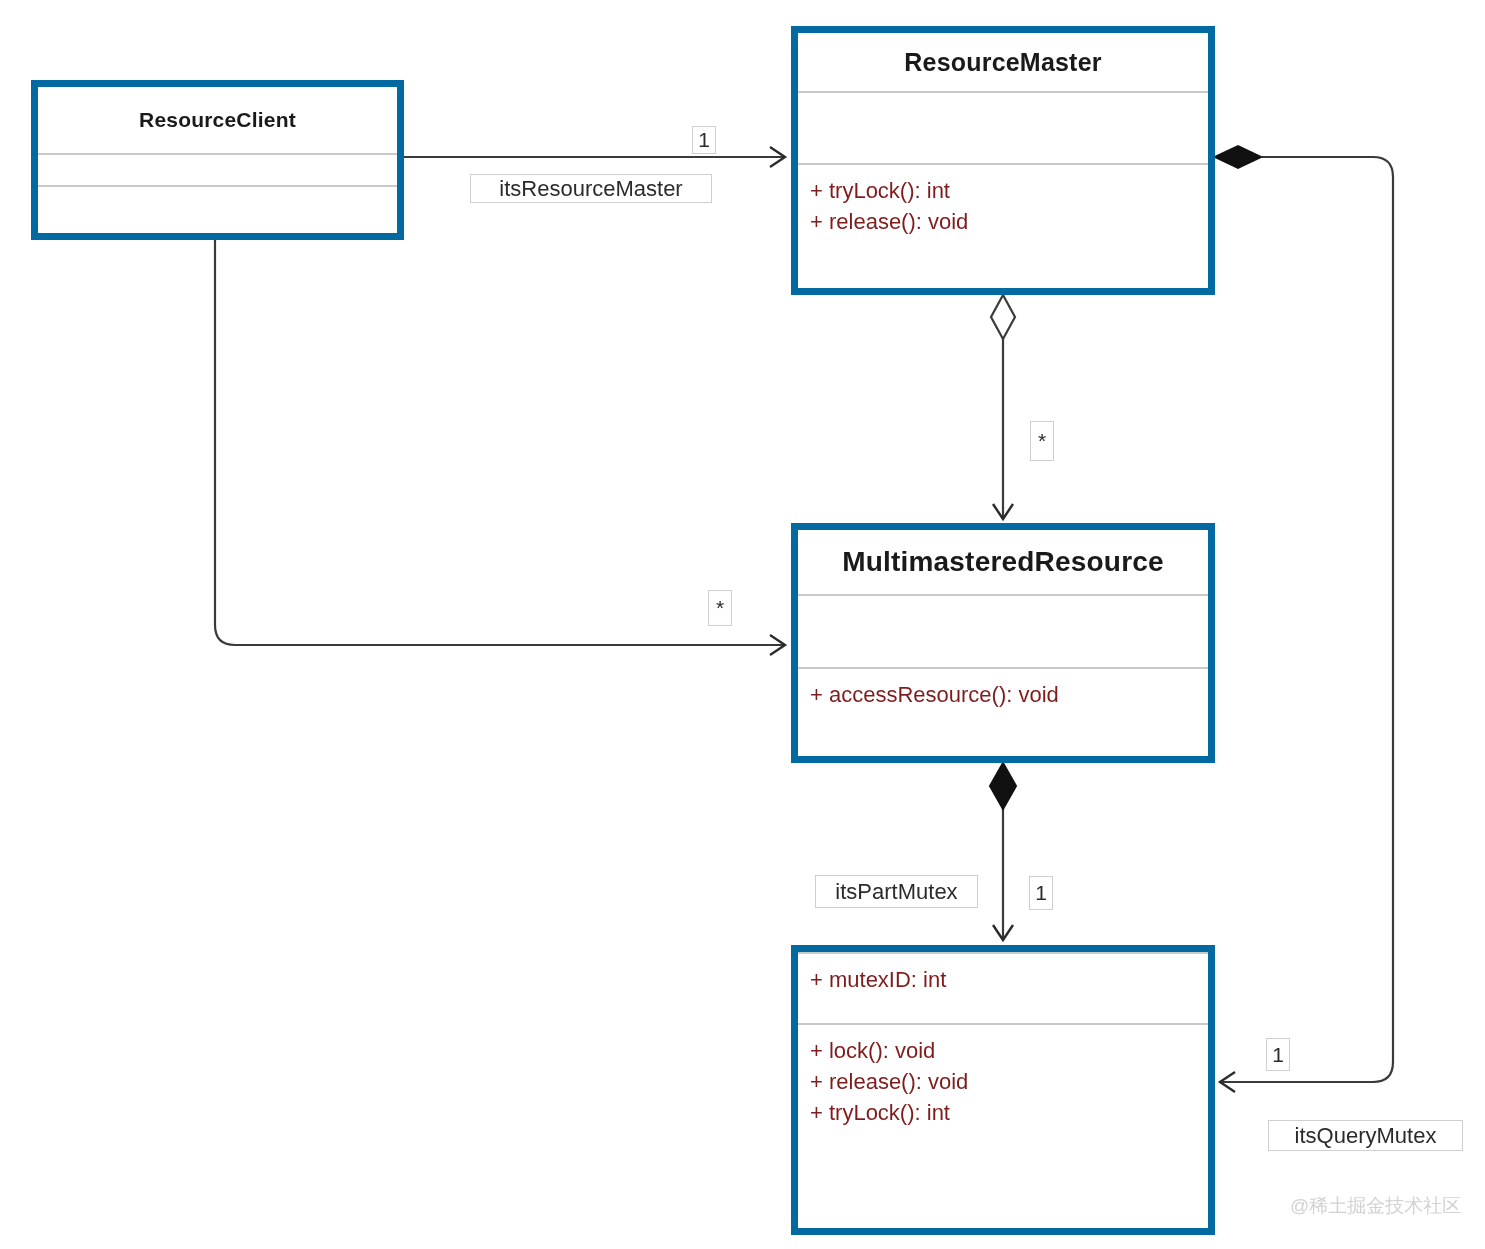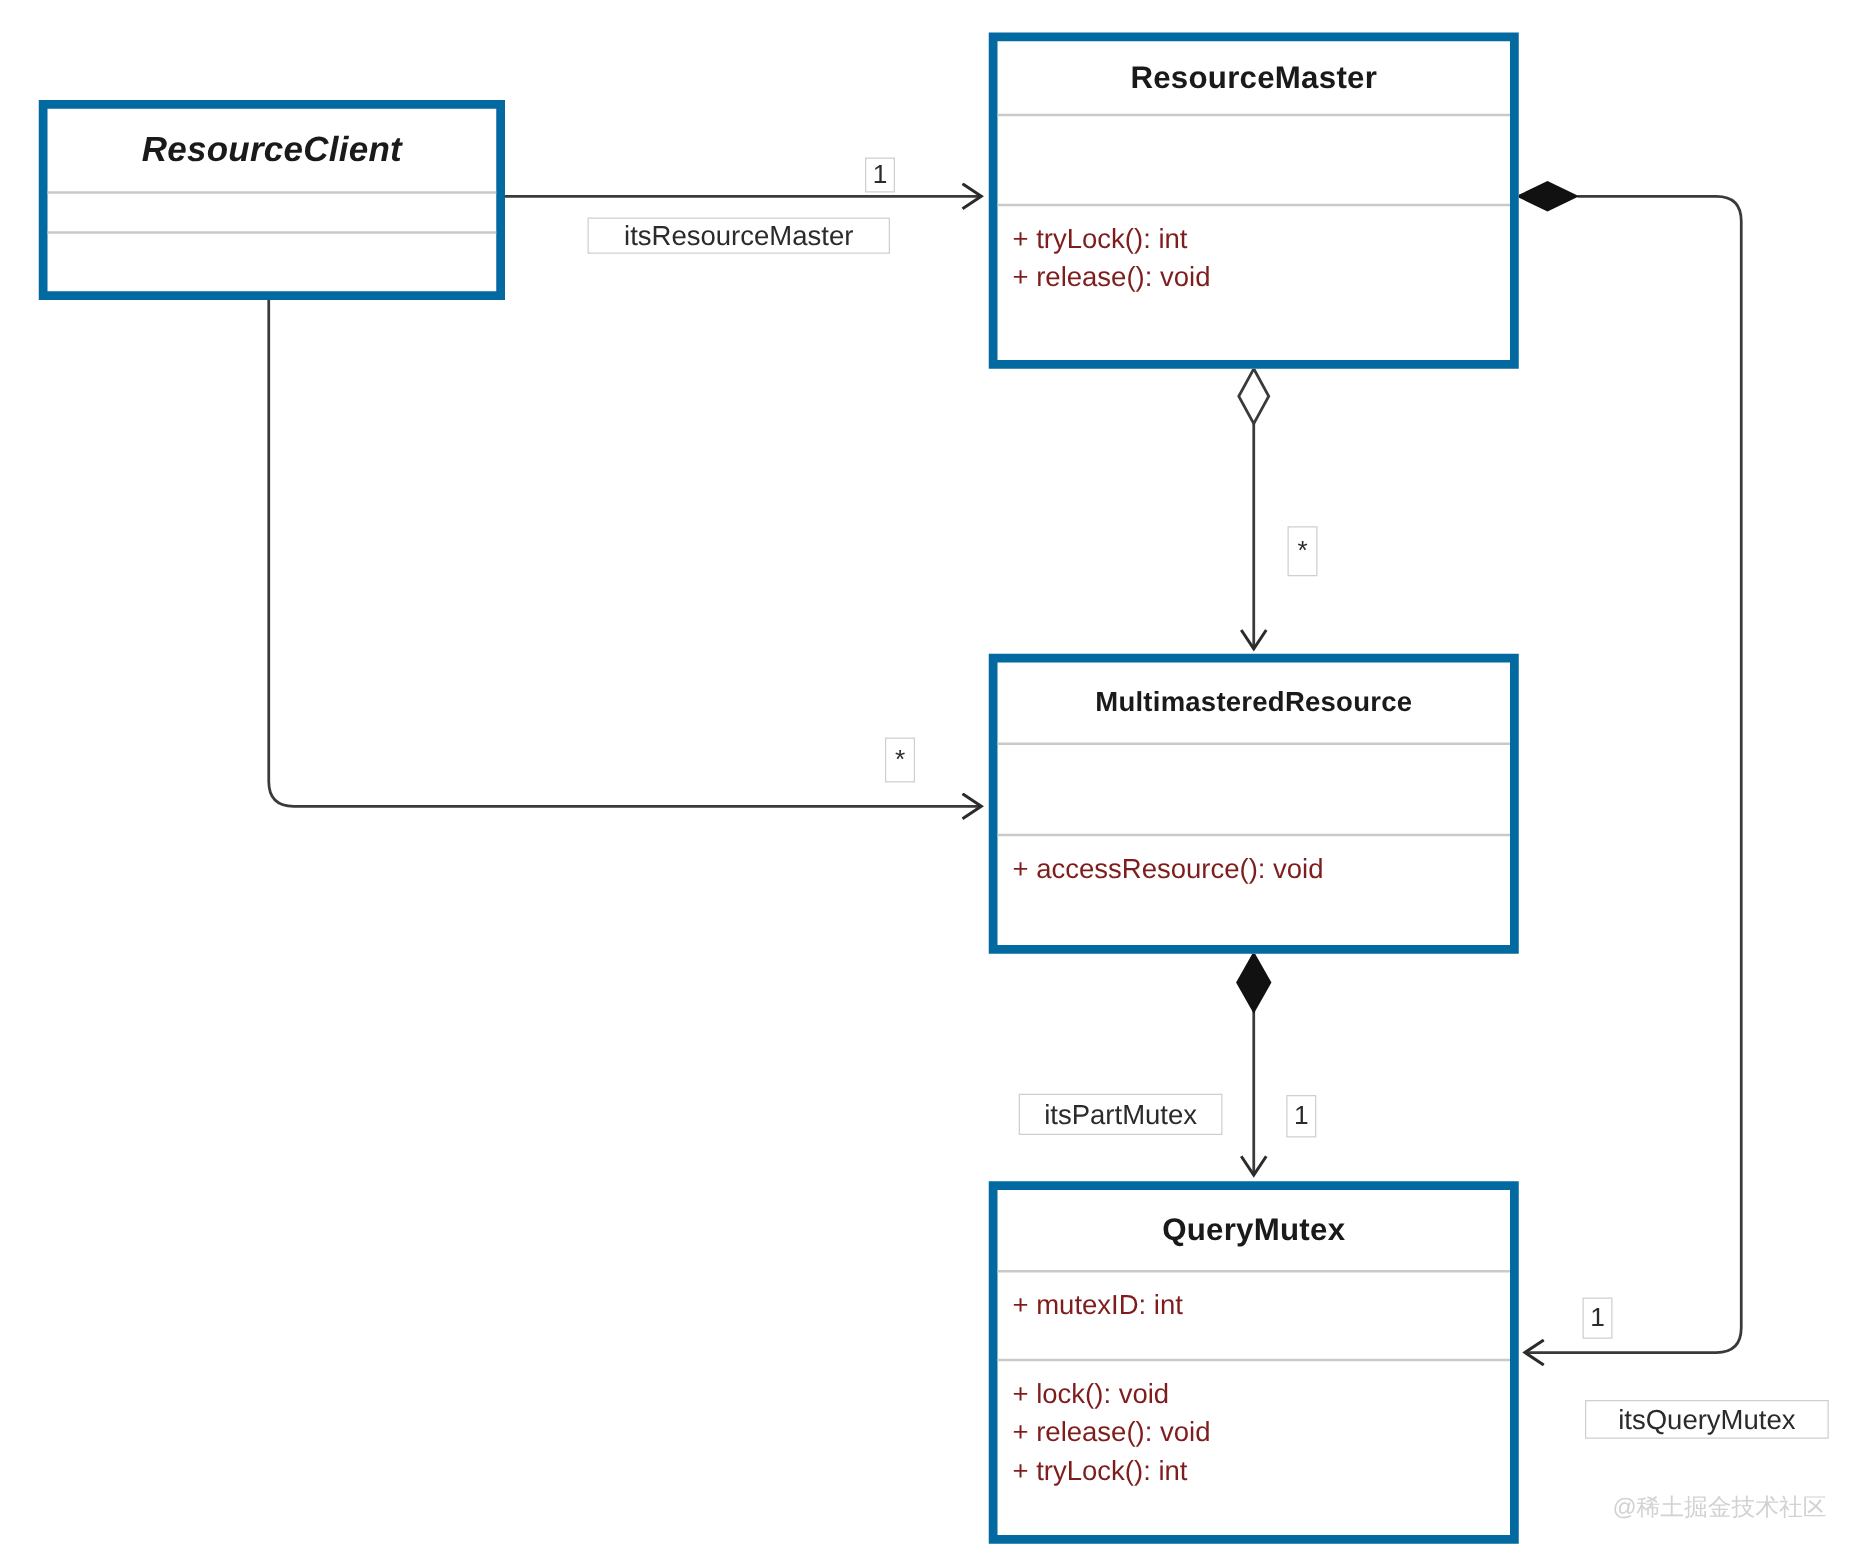--- a/index.html
+++ b/index.html
@@ -113,44 +113,43 @@
       <polygon points="1003,763 1016,786 1003,809 990,786" fill="#111111" stroke="#111111" stroke-width="2"></polygon>
     </g>
 
     <g>
       <path d="M1262,157 L1373,157 Q1393,157 1393,177 L1393,1062 Q1393,1082 1373,1082 L1220,1082" fill="none" stroke="#3a3a3a" stroke-width="2.2" marker-end="url(#openArrowR)"></path>
       <polygon points="1215,157 1238,146 1261,157 1238,168" fill="#111111" stroke="#111111" stroke-width="2"></polygon>
     </g>
   </svg>
 
   <div class="uml-class" style="left:31px; top:80px; width:373px; height:160px;">
-    <div class="uml-title" style="height:66px; font-size:28px;font-style:italic;">ResourceClient</div>
+    <div class="uml-title" style="height:66px; font-size:21px;">ResourceClient</div>
     <div class="uml-compartment" style="height:32px; font-size:22px;"></div>
     <div class="uml-compartment" style="height:58px; font-size:22px;"></div>
   </div>
 
   <div class="uml-class" style="left:791px; top:26px; width:424px; height:269px;">
     <div class="uml-title" style="height:58px; font-size:25px;">ResourceMaster</div>
     <div class="uml-compartment" style="height:72px; font-size:22px;"></div>
     <div class="uml-compartment" style="height:135px; font-size:22px;">
       <div class="uml-row">+ tryLock(): int</div>
       <div class="uml-row">+ release(): void</div>
     </div>
   </div>
 
   <div class="uml-class" style="left:791px; top:523px; width:424px; height:240px;">
-    <div class="uml-title" style="height:64px; font-size:22px;">MultimasteredResource</div>
+    <div class="uml-title" style="height:64px; font-size:28px;">MultimasteredResource</div>
     <div class="uml-compartment" style="height:73px; font-size:22px;"></div>
     <div class="uml-compartment" style="height:101px; font-size:22px;">
       <div class="uml-row">+ accessResource(): void</div>
     </div>
   </div>
 
   <div class="uml-class" style="left:791px; top:945px; width:424px; height:290px;">
-    <div class="uml-title" style="height:64px; font-size:25px;">QueryMutex</div>
     <div class="uml-compartment" style="height:71px; font-size:22px;">
       <div class="uml-row">+ mutexID: int</div>
     </div>
     <div class="uml-compartment" style="height:155px; font-size:22px;">
       <div class="uml-row">+ lock(): void</div>
       <div class="uml-row">+ release(): void</div>
       <div class="uml-row">+ tryLock(): int</div>
     </div>
   </div>
 

